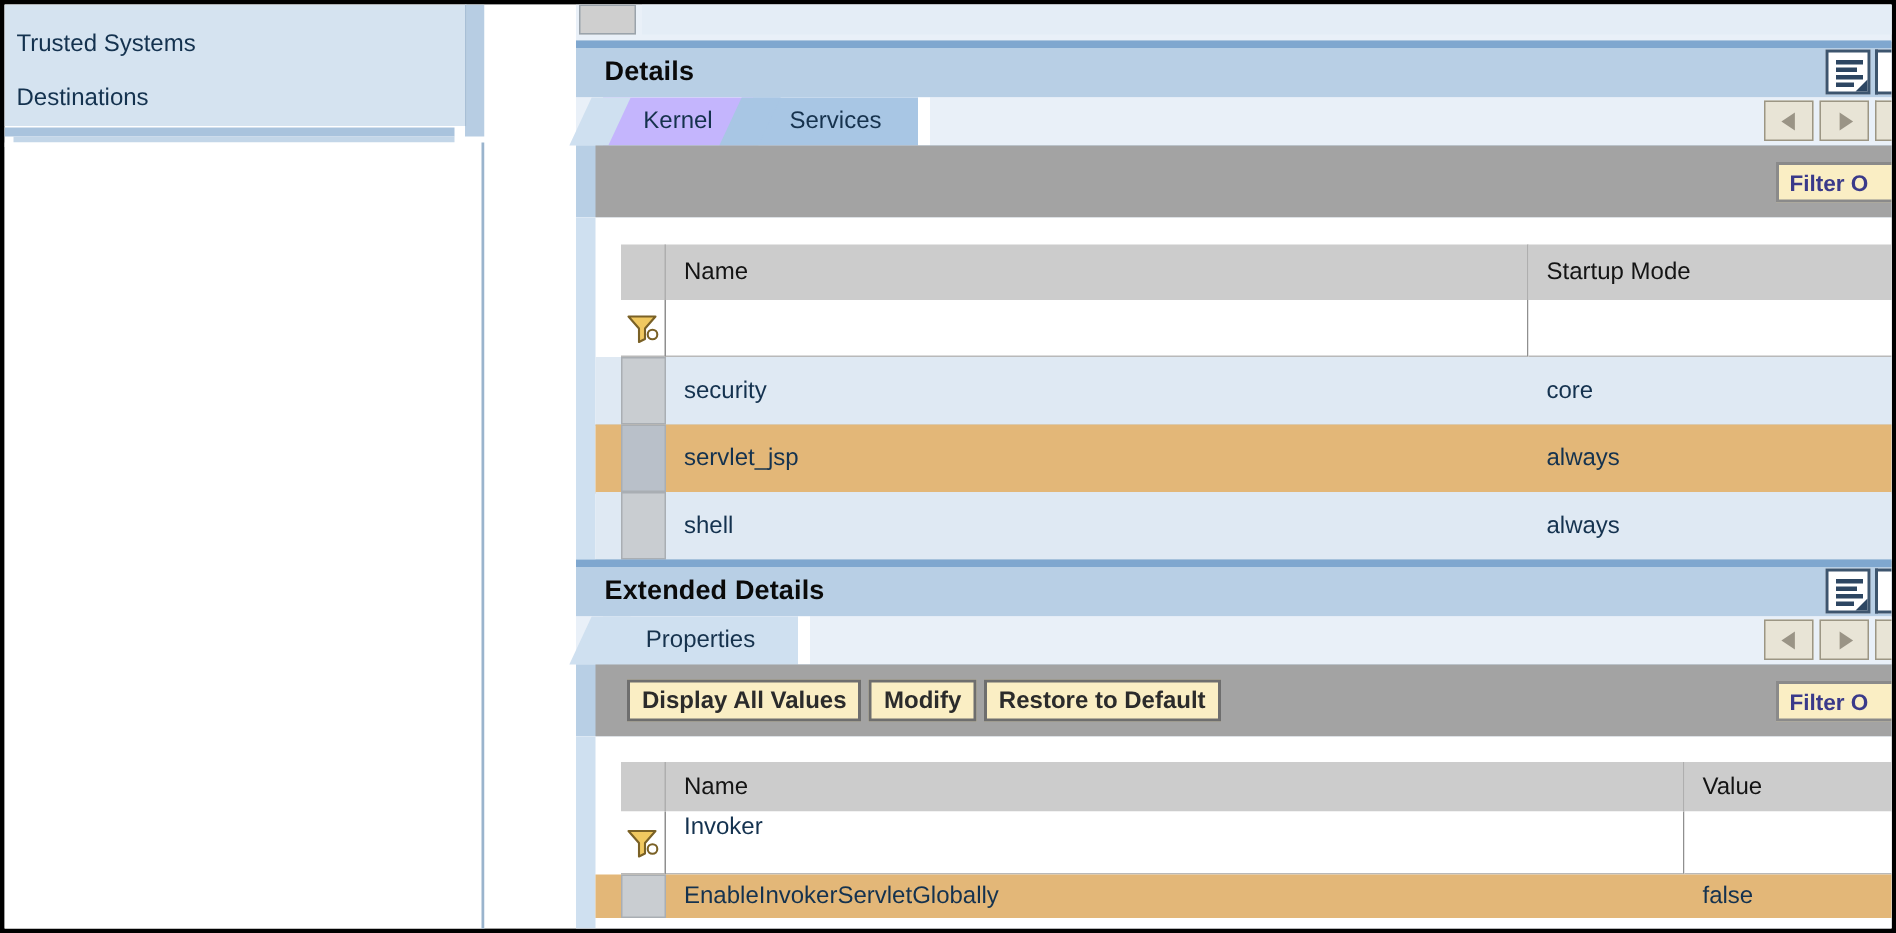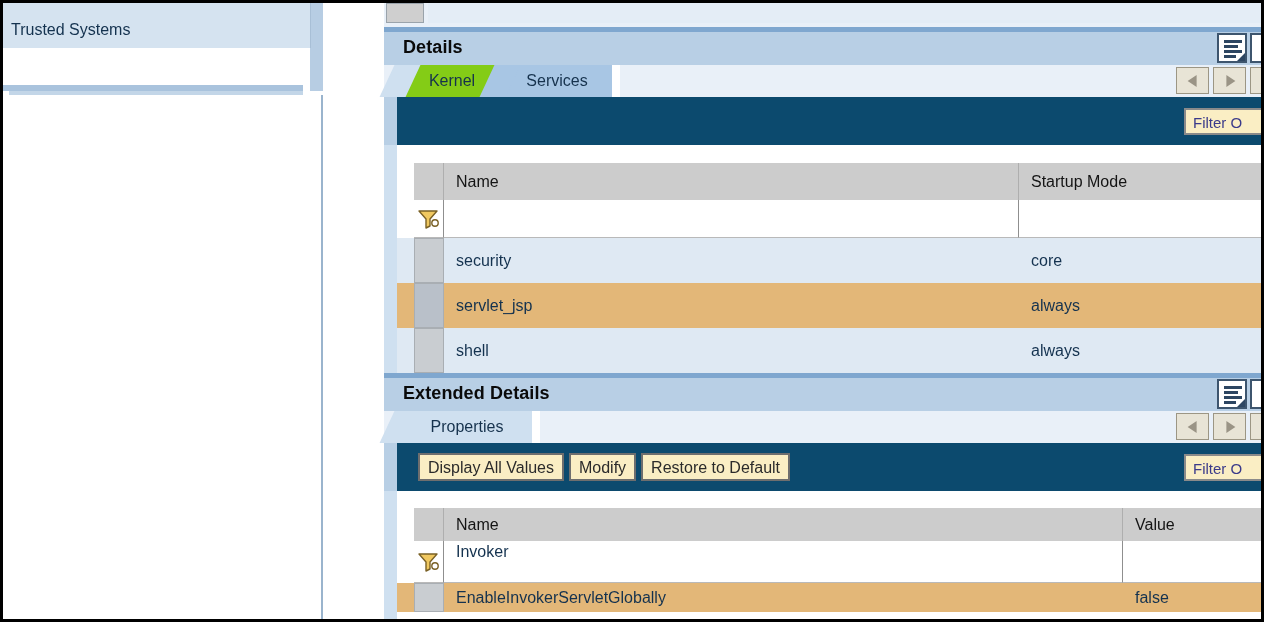--- a/index.html
+++ b/index.html
@@ -54,38 +54,38 @@
             border-left:8px solid transparent;border-bottom:8px solid #2d4662;}
   .icon-btn-half{width:14px;height:30px;background:#ffffff;border:2px solid #3d556e;
             border-right:none;box-sizing:border-box;}
 
   
   .tabstrip{position:absolute;left:0;width:880px;height:32px;background:#e9f0f8;}
   .tab{position:absolute;top:0;height:32px;line-height:31px;font-size:16px;
        color:#16324d;text-align:center;}
   .tab .skew{position:absolute;left:-15px;top:0;width:26px;height:32px;
        transform:skewX(-25deg);}
-  .tab-inactive{background:#84cc16;}
+  .tab-inactive{background:#c4b5fd;}
   .tab-inactive .skew{background:#cfe0f0;}
   .tab-active{background:#a8c6e4;}
   .tab-active .skew{background:#a8c6e4;}
   .tab-tail{position:absolute;top:0;width:8px;height:32px;background:#ffffff;}
   .tab-rest{position:absolute;top:0;right:0;height:32px;background:#e9f0f8;}
   .nav-arrows{position:absolute;right:0px;top:2px;display:flex;gap:4px;}
   .arrow-btn{width:33px;height:27px;background:#e8e4d6;border:1px solid #9c9684;
              box-sizing:border-box;position:relative;}
   .arrow-btn .tri{position:absolute;left:50%;top:50%;width:0;height:0;}
   .tri-l{border-top:6px solid transparent;border-bottom:6px solid transparent;
          border-right:9px solid #9a9486;transform:translate(-60%,-50%);}
   .tri-r{border-top:6px solid transparent;border-bottom:6px solid transparent;
          border-left:9px solid #9a9486;transform:translate(-40%,-50%);}
 
   
   .toolband{position:absolute;left:0;width:880px;background:#b8cfe5;}
-  .toolband-inner{position:absolute;left:13px;top:0;right:0;bottom:0;background:#0c4a6e;}
+  .toolband-inner{position:absolute;left:13px;top:0;right:0;bottom:0;background:#a3a3a3;font-weight:bold;}
   .filter-btn{position:absolute;height:27px;line-height:25px;background:#faeec4;
        border:2px solid #8a8a8a;box-sizing:border-box;color:#3a3a8a;font-size:15px;
        padding:0 7px;white-space:nowrap;overflow:hidden;}
   .btn-yellow{height:28px;line-height:26px;background:#faeec4;border:2px solid #6e6e6e;
        box-sizing:border-box;color:#2b2b2b;font-size:16px;padding:0 8px;
        white-space:nowrap;display:inline-block;}
 
   
   .tbl{position:absolute;left:0;width:880px;background:#ffffff;}
   .tbl-left-strip{position:absolute;left:0;top:0;width:13px;bottom:0;background:#cfe0f0;}
@@ -114,20 +114,21 @@
 </head>
 <body>
 
 <div id="screen">
 
   <div id="sidebar">
     <div class="sidebar-right-fill"></div>
     <div class="nav-panel">
       <div class="nav-item partial"></div>
       <div class="nav-item">Trusted Systems</div>
+      <div class="nav-item">Destinations</div>
     </div>
     <div class="nav-shadow"></div>
     <div class="nav-shadow2"></div>
   </div>
   <div class="sidebar-white"></div>
   <div class="sidebar-edge"></div>
   <div class="gap-col"></div>
 
   <div id="main">
 

